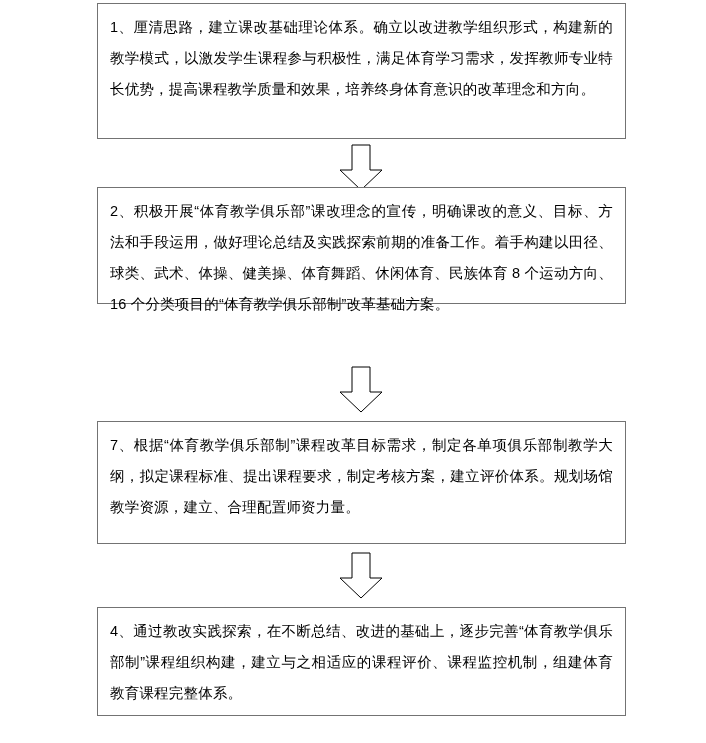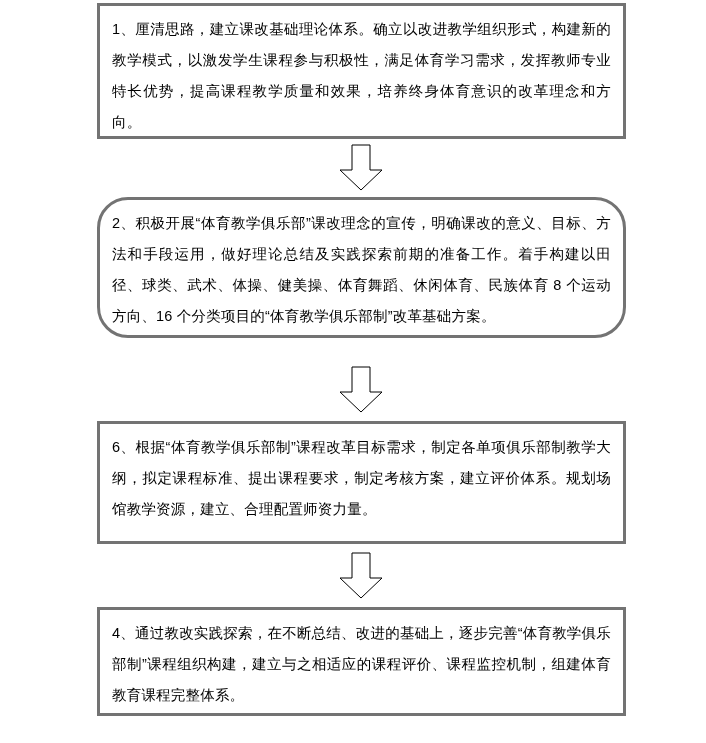--- a/index.html
+++ b/index.html
@@ -20,35 +20,35 @@
     left: 0;
     top: 0;
     width: 706px;
     height: 743px;
   }
   .step-box {
     position: absolute;
     left: 97px;
     width: 529px;
     box-sizing: border-box;
-    border: 3px solid #737373;
+    border: 1px solid #737373;
     background: #ffffff;
     padding: 8px 12px 8px 12px;
   }
   .step-text {
     font-size: 14.5px;
     line-height: 31px;
     letter-spacing: 0.2px;
     text-align: justify;
     text-justify: inter-ideograph;
     white-space: pre-wrap;
     word-break: break-all;
   }
   .box-1 { top: 3px;   height: 136px; }
-  .box-2 { top: 197px; height: 141px; border-radius: 31px; }
+  .box-2 { top: 187px; height: 117px; }
   .box-3 { top: 421px; height: 123px; }
   .box-4 { top: 607px; height: 109px; }
 
   .arrow {
     position: absolute;
     left: 331px;
     width: 60px;
     height: 48px;
   }
   .arrow svg { display: block; }
@@ -75,21 +75,21 @@
     <div class="step-text">2、积极开展“体育教学俱乐部”课改理念的宣传，明确课改的意义、目标、方法和手段运用，做好理论总结及实践探索前期的准备工作。着手构建以田径、球类、武术、体操、健美操、体育舞蹈、休闲体育、民族体育 8 个运动方向、16 个分类项目的“体育教学俱乐部制”改革基础方案。</div>
   </div>
 
   <div class="arrow arrow-2">
     <svg width="60" height="48" viewBox="0 0 60 48" xmlns="http://www.w3.org/2000/svg">
       <polygon points="21,1 39,1 39,26 51,26 30,46 9,26 21,26" fill="#ffffff" stroke="#000000" stroke-width="1"></polygon>
     </svg>
   </div>
 
   <div class="step-box box-3">
-    <div class="step-text">6、根据“体育教学俱乐部制”课程改革目标需求，制定各单项俱乐部制教学大纲，拟定课程标准、提出课程要求，制定考核方案，建立评价体系。规划场馆教学资源，建立、合理配置师资力量。</div>
+    <div class="step-text">7、根据“体育教学俱乐部制”课程改革目标需求，制定各单项俱乐部制教学大纲，拟定课程标准、提出课程要求，制定考核方案，建立评价体系。规划场馆教学资源，建立、合理配置师资力量。</div>
   </div>
 
   <div class="arrow arrow-3">
     <svg width="60" height="48" viewBox="0 0 60 48" xmlns="http://www.w3.org/2000/svg">
       <polygon points="21,1 39,1 39,26 51,26 30,46 9,26 21,26" fill="#ffffff" stroke="#000000" stroke-width="1"></polygon>
     </svg>
   </div>
 
   <div class="step-box box-4">
     <div class="step-text">4、通过教改实践探索，在不断总结、改进的基础上，逐步完善“体育教学俱乐部制”课程组织构建，建立与之相适应的课程评价、课程监控机制，组建体育教育课程完整体系。</div>

